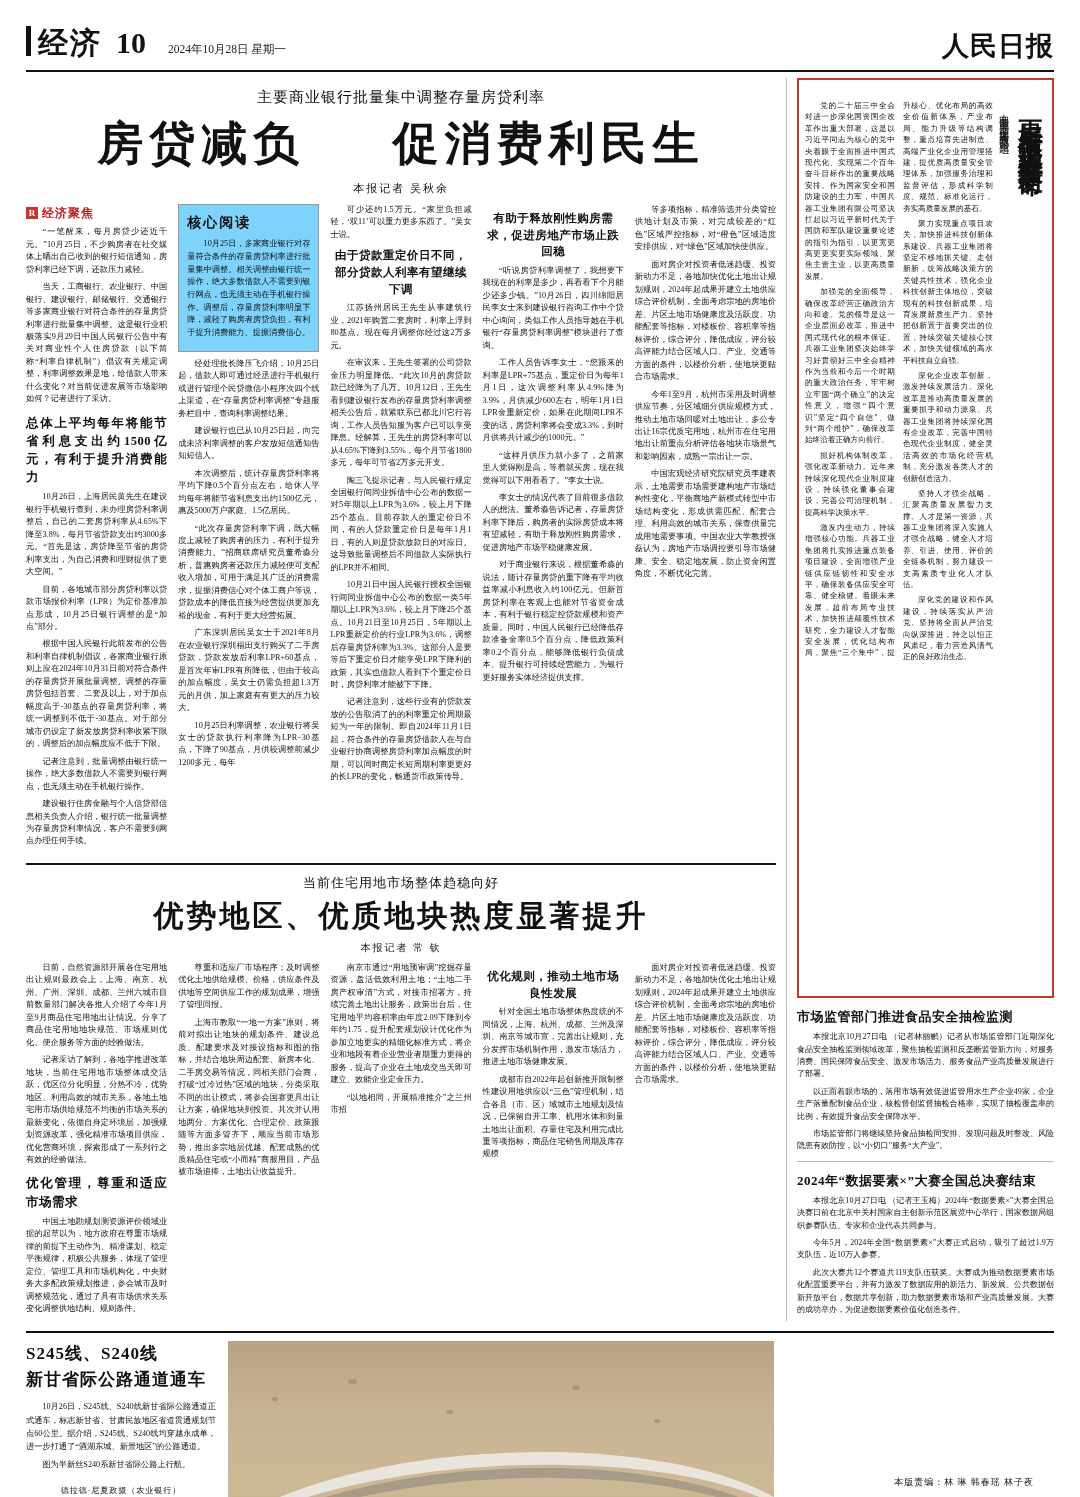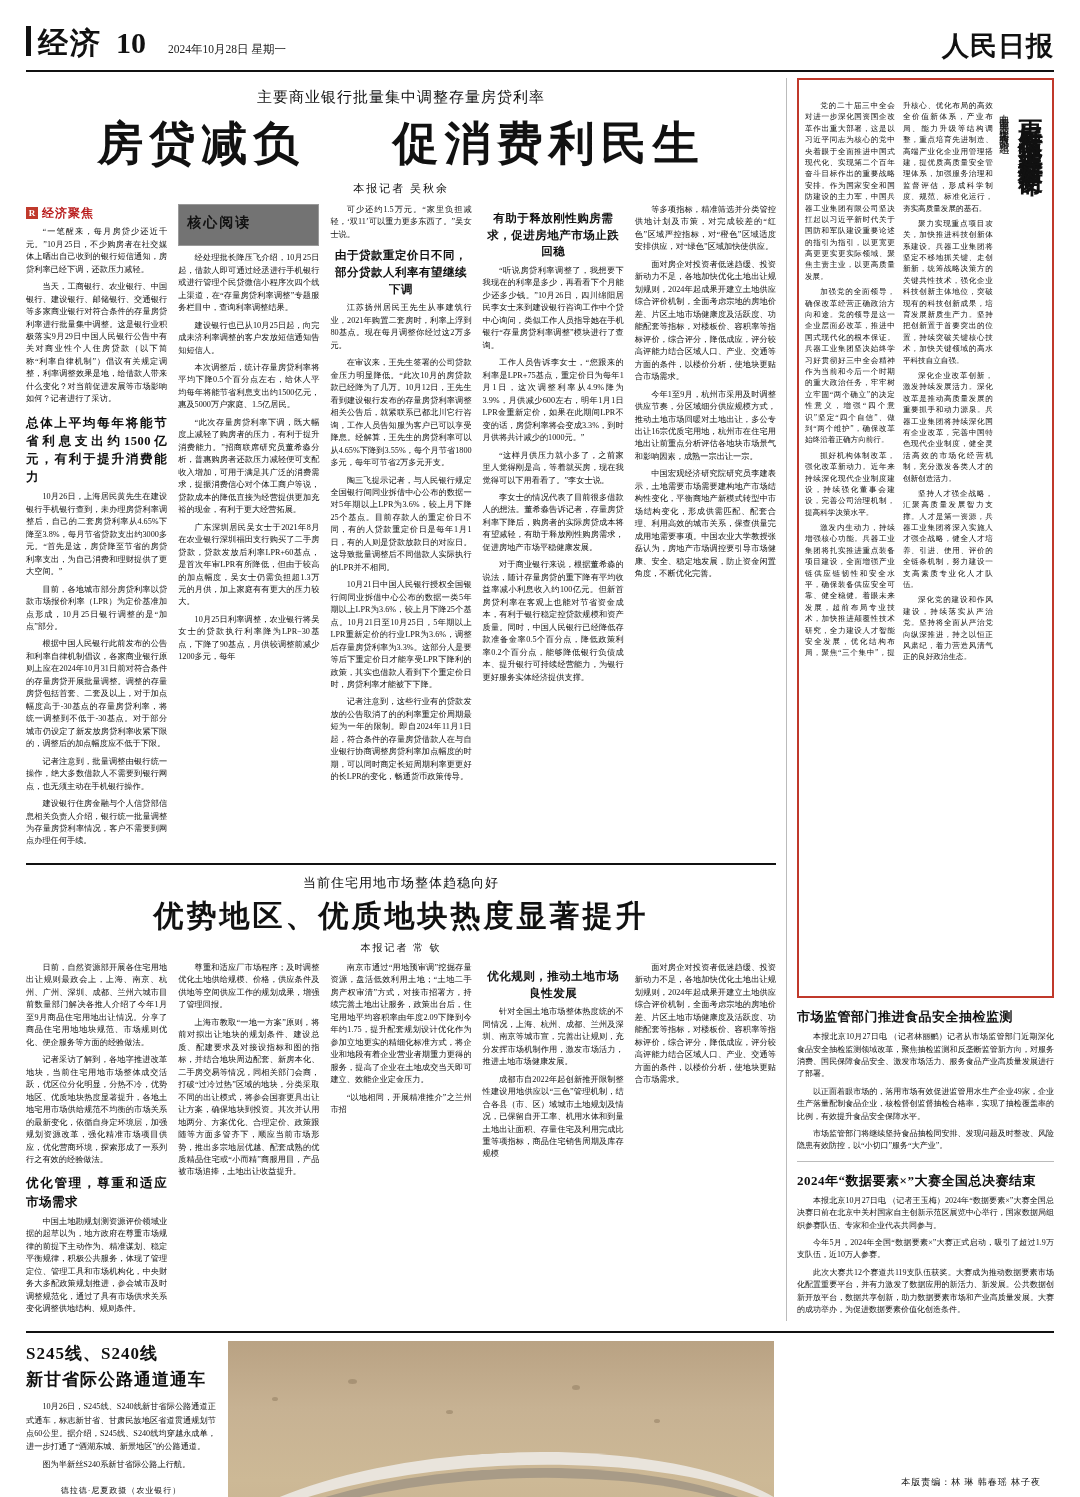--- a/index.html
+++ b/index.html
@@ -120,21 +120,21 @@
   .subhead-c {
     font-size: 11.5px; font-weight: bold; line-height: 1.45;
     margin: 6px 0 5px 0; text-align: center; letter-spacing: 0.5px;
   }
 
   
   .core-box {
     border: 1px solid #999;
     padding: 7px 8px;
     margin-bottom: 6px;
-    background: #737373;
+    background: #7dd3fc;
   }
   .core-title {
     font-size: 14px; font-weight: bold; letter-spacing: 2px;
     margin-bottom: 5px;
   }
   .core-box p { font-size: 8.2px; line-height: 1.55; text-indent: 2em; margin: 0 0 4px 0; }
 
   
   .feature-box {
     border: 2px solid #c0392b;
@@ -230,21 +230,21 @@
     border-top: 10px solid #a89b87;
     border-radius: 60% 60% 0 0 / 100% 100% 0 0;
     transform: rotate(-3deg);
   }
   .ph-speck { position:absolute; background:#8d7a5e; border-radius:50%; opacity:.5; }
 
   .bottom-right { width: 268px; }
 
   .footer-credit {
     position: absolute;
-    right: 39px; bottom: 8px;
+    right: 46px; bottom: 8px;
     font-size: 9px;
     letter-spacing: 1px;
   }
 </style>
 </head>
 <body>
 
 <div class="page">
 
   <div class="masthead">
@@ -284,20 +284,21 @@
           <p>10月26日，上海居民黄先生在建设银行手机银行查到，未办理房贷利率调整后，自己的二套房贷利率从4.65%下降至3.8%，每月节省贷款支出约3000多元。“首先是这，房贷降至节省的房贷利率支出，为自己消费和理财提供了更大空间。”</p>
           <p>目前，各地城市部分房贷利率以贷款市场报价利率（LPR）为定价基准加点形成，10月25日银行调整的是“加点”部分。</p>
           <p>根据中国人民银行此前发布的公告和利率自律机制倡议，各家商业银行原则上应在2024年10月31日前对符合条件的存量房贷开展批量调整。调整的存量房贷包括首套、二套及以上，对于加点幅度高于-30基点的存量房贷利率，将统一调整到不低于-30基点。对于部分城市仍设定了新发放房贷利率收紧下限的，调整后的加点幅度应不低于下限。</p>
           <p>记者注意到，批量调整由银行统一操作，绝大多数借款人不需要到银行网点，也无须主动在手机银行操作。</p>
           <p>建设银行住房金融与个人信贷部信息相关负责人介绍，银行统一批量调整为存量房贷利率情况，客户不需要到网点办理任何手续。</p>
         </div>
 
         <div class="col">
           <div class="core-box">
             <div class="core-title">核心阅读</div>
+            <p>10月25日，多家商业银行对存量符合条件的存量房贷利率进行批量集中调整。相关调整由银行统一操作，绝大多数借款人不需要到银行网点，也无须主动在手机银行操作。调整后，存量房贷利率明显下降，减轻了购房者房贷负担，有利于提升消费能力、提振消费信心。</p>
           </div>
           <p>经处理批长降压飞介绍，10月25日起，借款人即可通过经丞进行手机银行或进行管理个民贷微信小程序次四个线上渠道，在“存量房贷利率调整”专题服务栏目中，查询利率调整结果。</p>
           <p>建设银行也已从10月25日起，向完成未济利率调整的客户发放短信通知告知短信人。</p>
           <p>本次调整后，统计存量房贷利率将平均下降0.5个百分点左右，给休人平均每年将能节省利息支出约1500亿元，惠及5000万户家庭、1.5亿居民。</p>
           <p>“此次存量房贷利率下调，既大幅度上减轻了购房者的压力，有利于提升消费能力。”招商联席研究员董希淼分析，普惠购房者还款压力减轻便可支配收入增加，可用于满足其广泛的消费需求，提振消费信心对个体工商户等说，贷款成本的降低直接为经营提供更加充裕的现金，有利于更大经营拓展。</p>
           <p>广东深圳居民吴女士于2021年8月在农业银行深圳福田支行购买了二手房贷款，贷款发放后利率LPR+60基点，是首次年审LPR有所降低，但由于较高的加点幅度，吴女士仍需负担超1.3万元的月供，加上家庭有有更大的压力较大。</p>
           <p>10月25日利率调整，农业银行将吴女士的贷款执行利率降为LPR−30基点，下降了90基点，月供较调整前减少1200多元，每年</p>
         </div>
 
         <div class="col">
@@ -329,21 +330,21 @@
 
       <hr class="rule-thick">
 
       <div class="art2-kicker">当前住宅用地市场整体趋稳向好</div>
       <div class="art2-headline">优势地区、优质地块热度显著提升</div>
       <div class="art2-byline">本报记者 常 钦</div>
 
       <div class="art-grid">
         <div class="col">
           <p>日前，自然资源部开展各住宅用地出让规则最政会上，上海、南京、杭州、广州、深圳、成都、兰州六城市目前数量部门解决各推人介绍了今年1月至9月商品住宅用地出让情况。分享了商品住宅用地地块规范、市场规则优化、便企服务等方面的经验做法。</p>
-          <p>记者采访了解到，各地字推进改革地块，当前住宅用地市场整体成交活跃，优区位分化明显，分热不冷，优势地区、优质地块热度显著提升，各地土地宅用市场供给规范不均衡的市场关系的最新变化，依循自身定环境层，加强规划资源改革，强化精准市场项目供应，优化营商环境，探索形成了一系列行之有效的经验做法。</p>
+          <p>记者采访了解到，各地字推进改革地块，当前住宅用地市场整体成交活跃，优区位分化明显，分热不冷，优势地区、利用高效的城市关系，各地土地宅用市场供给规范不均衡的市场关系的最新变化，依循自身定环境层，加强规划资源改革，强化精准市场项目供应，优化营商环境，探索形成了一系列行之有效的经验做法。</p>
           <div class="subhead">优化管理，尊重和适应市场需求</div>
           <p>中国土地勘规划测资源评价领域业据的起草以为，地方政府在尊重市场规律的前提下主动作为、精准谋划、稳定平衡规律，积极公共服务，体现了管理定位、管理工具和市场机构化，中央财务大多配政策规划推进，参会城市及时调整规范化，通过了具有市场供求关系变化调整供地结构、规则条件。</p>
         </div>
         <div class="col">
           <p>尊重和适应厂市场程序；及时调整优化土地供给规模、价格，供应条件及供地等空间供应工作的规划成果，增强了管理回报。</p>
           <p>上海市教取“一地一方案”原则，将前对拟出让地块的规划条件、建设总质、配建要求及对接设指标和图的指标，并结合地块周边配套、新房本化、二手房交易等情况，同相关部门会商，打破“过冷过热”区域的地块，分类采取不同的出让模式，将参会国赛更具出让让方案，确保地块到投资。其次并认用地两分、方案优化、合理定价、政策跟随等方面多管齐下，顺应当前市场形势，推出多宗地层优越、配套成熟的优质精品住宅或“小而精”商服用目，产品被市场追捧，土地出让收益提升。</p>
         </div>
         <div class="col">
           <p>南京市通过“用地预审调”挖掘存量资源，盘活低效利用土地；“土地二手房产权审清”方式，对接市招署方，持续完善土地出让服务，政策出台后，住宅用地平均容积率由年度2.09下降到今年约1.75，提升配套规划设计优化作为参加立地更实的精细化标准方式，将企业和地段有着企业营业者期重力更得的服务，提高了企业在土地成交当天即可建立、效能企业定金压力。</p>
           <p>“以地相同，开展精准推介”之兰州市招</p>

